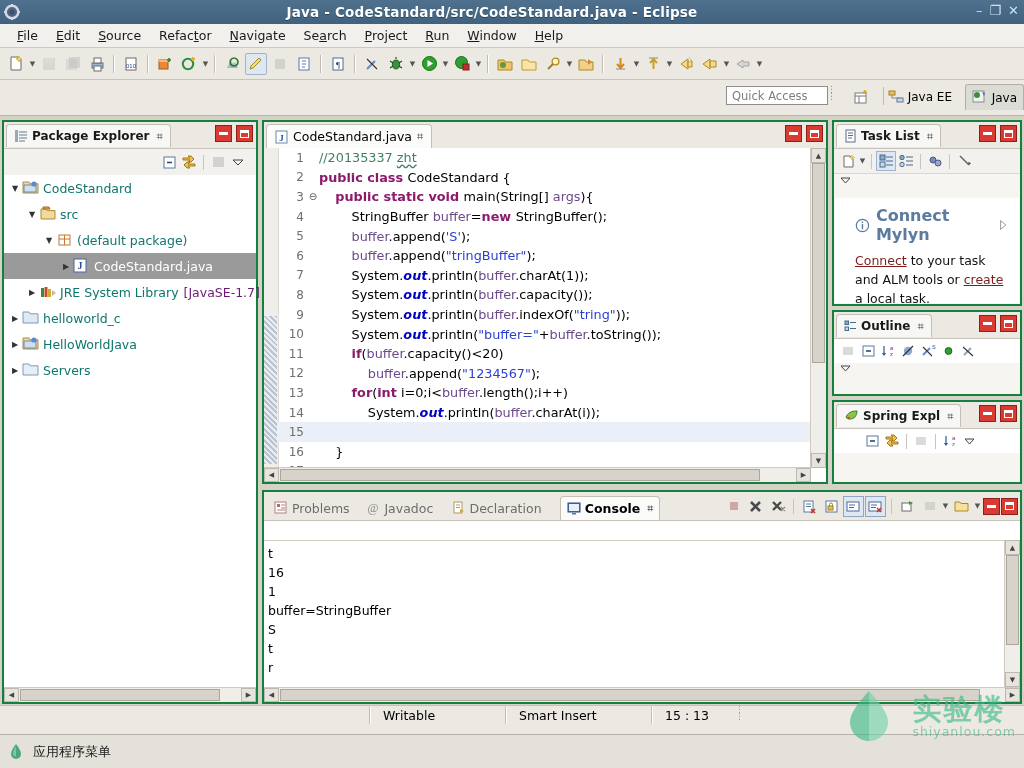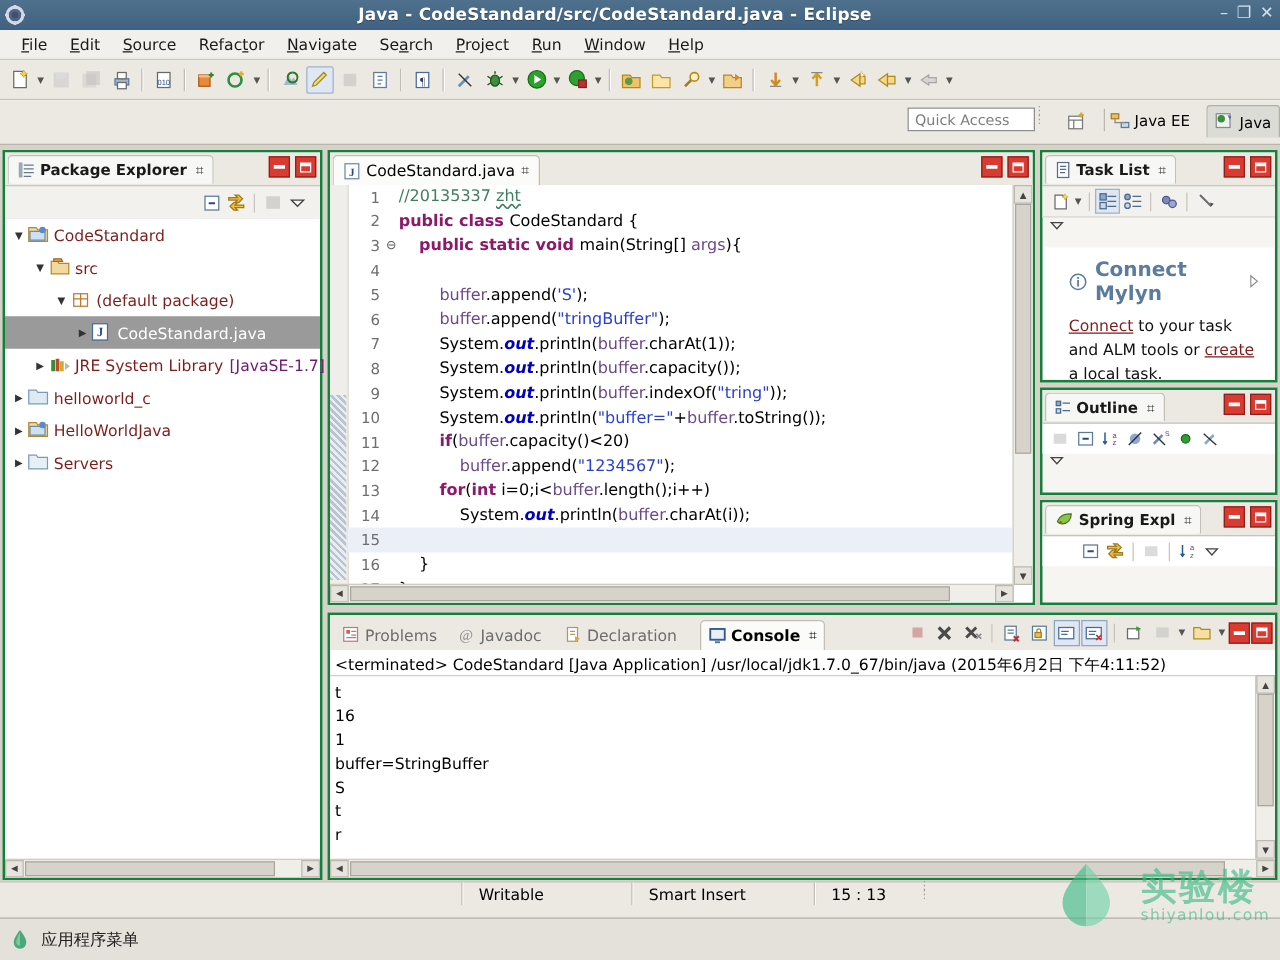--- a/index.html
+++ b/index.html
@@ -86,21 +86,21 @@
   .vt{width:20px;height:20px;display:flex;align-items:center;justify-content:center;cursor:default;}
   .vt.sel{background:#dfe7f2;border:1px solid #9db4cd;box-sizing:border-box;}
   .vsep{width:1px;height:15px;background:#c9c5bc;margin:0 4px;}
 
   
   .tree{background:#fff;font-size:12.5px;}
   .trow{display:flex;align-items:center;height:26px;padding-left:4px;white-space:nowrap;cursor:default;}
   .trow.sel{background:#9a9a9a;color:#fff;}
   .tw{width:14px;display:flex;align-items:center;justify-content:center;flex:none;color:#333;font-size:8px;}
   .ticon{width:17px;height:16px;margin-right:4px;flex:none;}
-  .tlabel{color:#7f1d1d;}
+  .tlabel{color:#0f766e;}
   .trow.sel .tlabel{color:#fff;}
   .tdim{color:#701a75;margin-left:5px;}
 
   
   .etabbar{height:26px;background:#ece9e3;border-bottom:1px solid #c8c4bb;position:relative;}
   .etab{
     position:absolute;left:2px;top:2px;height:24px;display:flex;align-items:center;gap:5px;
     background:#fbfbfa;border:1px solid #c3bfb6;border-bottom:none;border-radius:4px 4px 0 0;
     padding:0 8px;font-size:12.5px;box-sizing:border-box;
   }
@@ -554,20 +554,21 @@
             <span class="code"><span class="kw">public class </span><span class="typ">CodeStandard {</span></span>
           </div>
           <div class="ln">
             <span class="lnum">3</span>
             <span class="fold">⊖</span>
             <span class="code"><span class="typ">    </span><span class="kw">public static void </span><span class="typ">main(String[] </span><span class="par">args</span><span class="typ">){</span></span>
           </div>
           <div class="ln">
             <span class="lnum">4</span>
             <span class="fold"></span>
+            <span class="code"><span class="typ">        StringBuffer </span><span class="par">buffer</span><span class="typ">=</span><span class="kw">new </span><span class="typ">StringBuffer();</span></span>
           </div>
           <div class="ln">
             <span class="lnum">5</span>
             <span class="fold"></span>
             <span class="code"><span class="typ">        </span><span class="par">buffer</span><span class="typ">.append(</span><span class="str">'S'</span><span class="typ">);</span></span>
           </div>
           <div class="ln">
             <span class="lnum">6</span>
             <span class="fold"></span>
             <span class="code"><span class="typ">        </span><span class="par">buffer</span><span class="typ">.append(</span><span class="str">"tringBuffer"</span><span class="typ">);</span></span>
@@ -936,21 +937,20 @@
       <div class="tb-arrow">▼</div>
       <div class="ct">
         <svg width="15" height="14" viewBox="0 0 15 14">
             <path d="M1 3h5l1 1.5h7V12H1z" fill="#f5e0a0" stroke="#b08a20"></path>
           </svg>
       </div>
       <div class="tb-arrow">▼</div>
       <div class="vmin"></div>
       <div class="vmax"></div>
     </div>
-    <div class="cons-head" style="position:absolute;left:0;right:0;top:28px;">&lt;terminated&gt; CodeStandard [Java Application] /usr/local/jdk1.7.0_67/bin/java (2015年6月2日 下午4:11:52)</div>
     <div class="cons-body" id="console-out">
         <div>t</div>
         <div>16</div>
         <div>1</div>
         <div>buffer=StringBuffer</div>
         <div>S</div>
         <div>t</div>
         <div>r</div>
       </div>
     <div class="vsb" style="top:48px;bottom:15px;">

